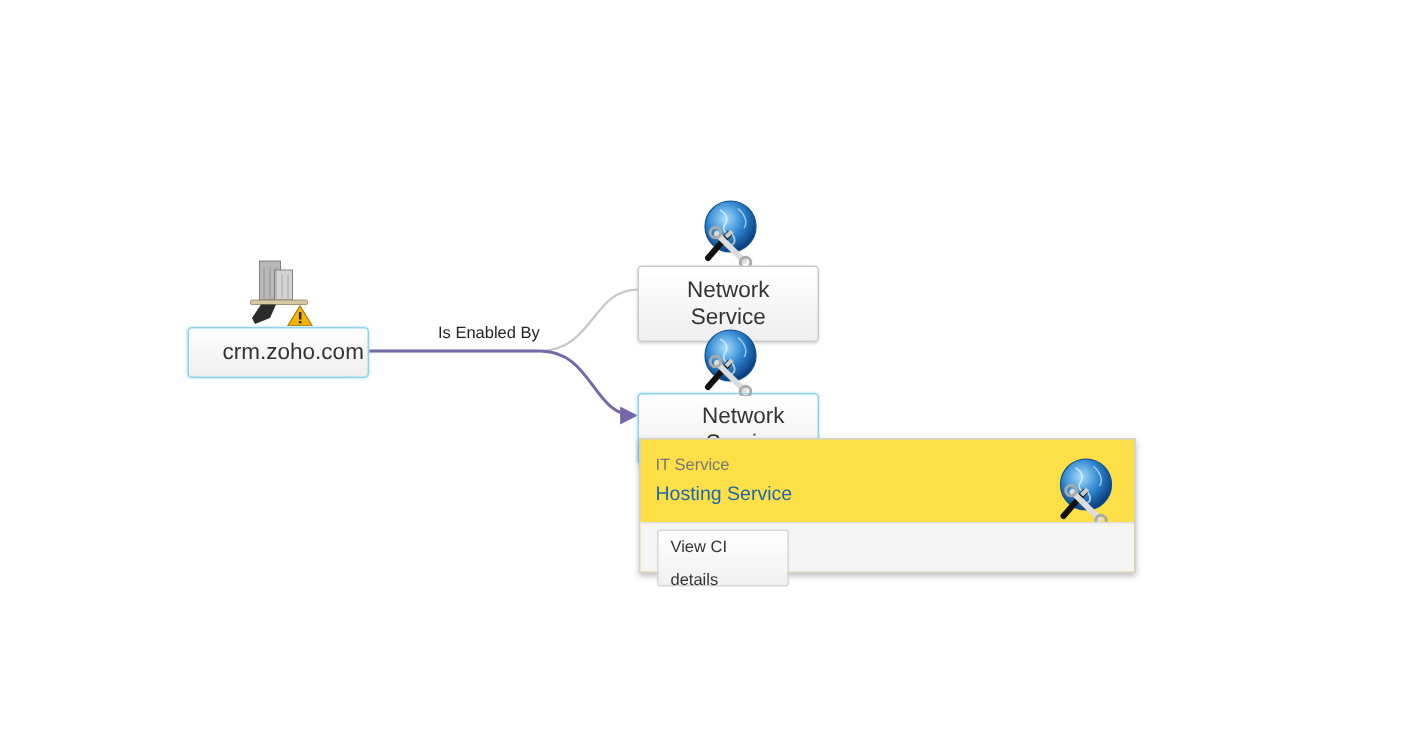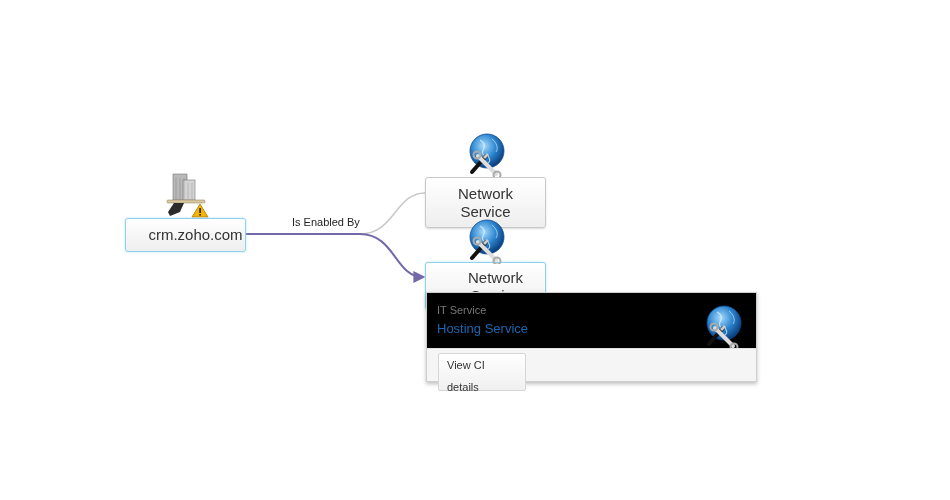--- a/index.html
+++ b/index.html
@@ -30,21 +30,21 @@
   #node-crm { left: 125px; top: 218px; width: 121px; height: 34px; font-size: 15px; line-height: 32px; }
   #node-network { left: 425px; top: 177px; width: 121px; height: 51px; font-size: 15px; line-height: 18px; padding-top: 7px; }
   #node-hosting { left: 425px; top: 262px; width: 121px; height: 48px; font-size: 15px; line-height: 18px; padding-top: 6px; overflow: hidden; }
   .node-icon { position: absolute; }
   #icon-crm { left: 164px; top: 170px; width: 48px; height: 48px; }
   #icon-network { left: 466px; top: 132px; width: 40px; height: 46px; }
   #icon-hosting { left: 466px; top: 218px; width: 40px; height: 46px; }
 
   .popup {
     position: absolute; left: 426px; top: 292px; width: 331px; height: 90px;
-    background: #000000; border: 1px solid #cfcfcf;
+    background: #fde047; border: 1px solid #cfcfcf;
     box-shadow: 0 2px 4px rgba(0,0,0,0.25);
     box-sizing: border-box;
   }
   .popup-type { position: absolute; left: 10px; top: 11px; font-size: 11px; color: #777; }
   .popup-title { position: absolute; left: 10px; top: 28px; font-size: 13px; font-weight: normal; color: #1d67b0; }
   .popup-icon { position: absolute; left: 276px; top: 10px; width: 40px; height: 48px; }
   .popup-footer {
     position: absolute; left: 0; right: 0; bottom: 0; height: 32px;
     background: #f5f5f5; border-top: 1px solid #e1e1e1;
   }

